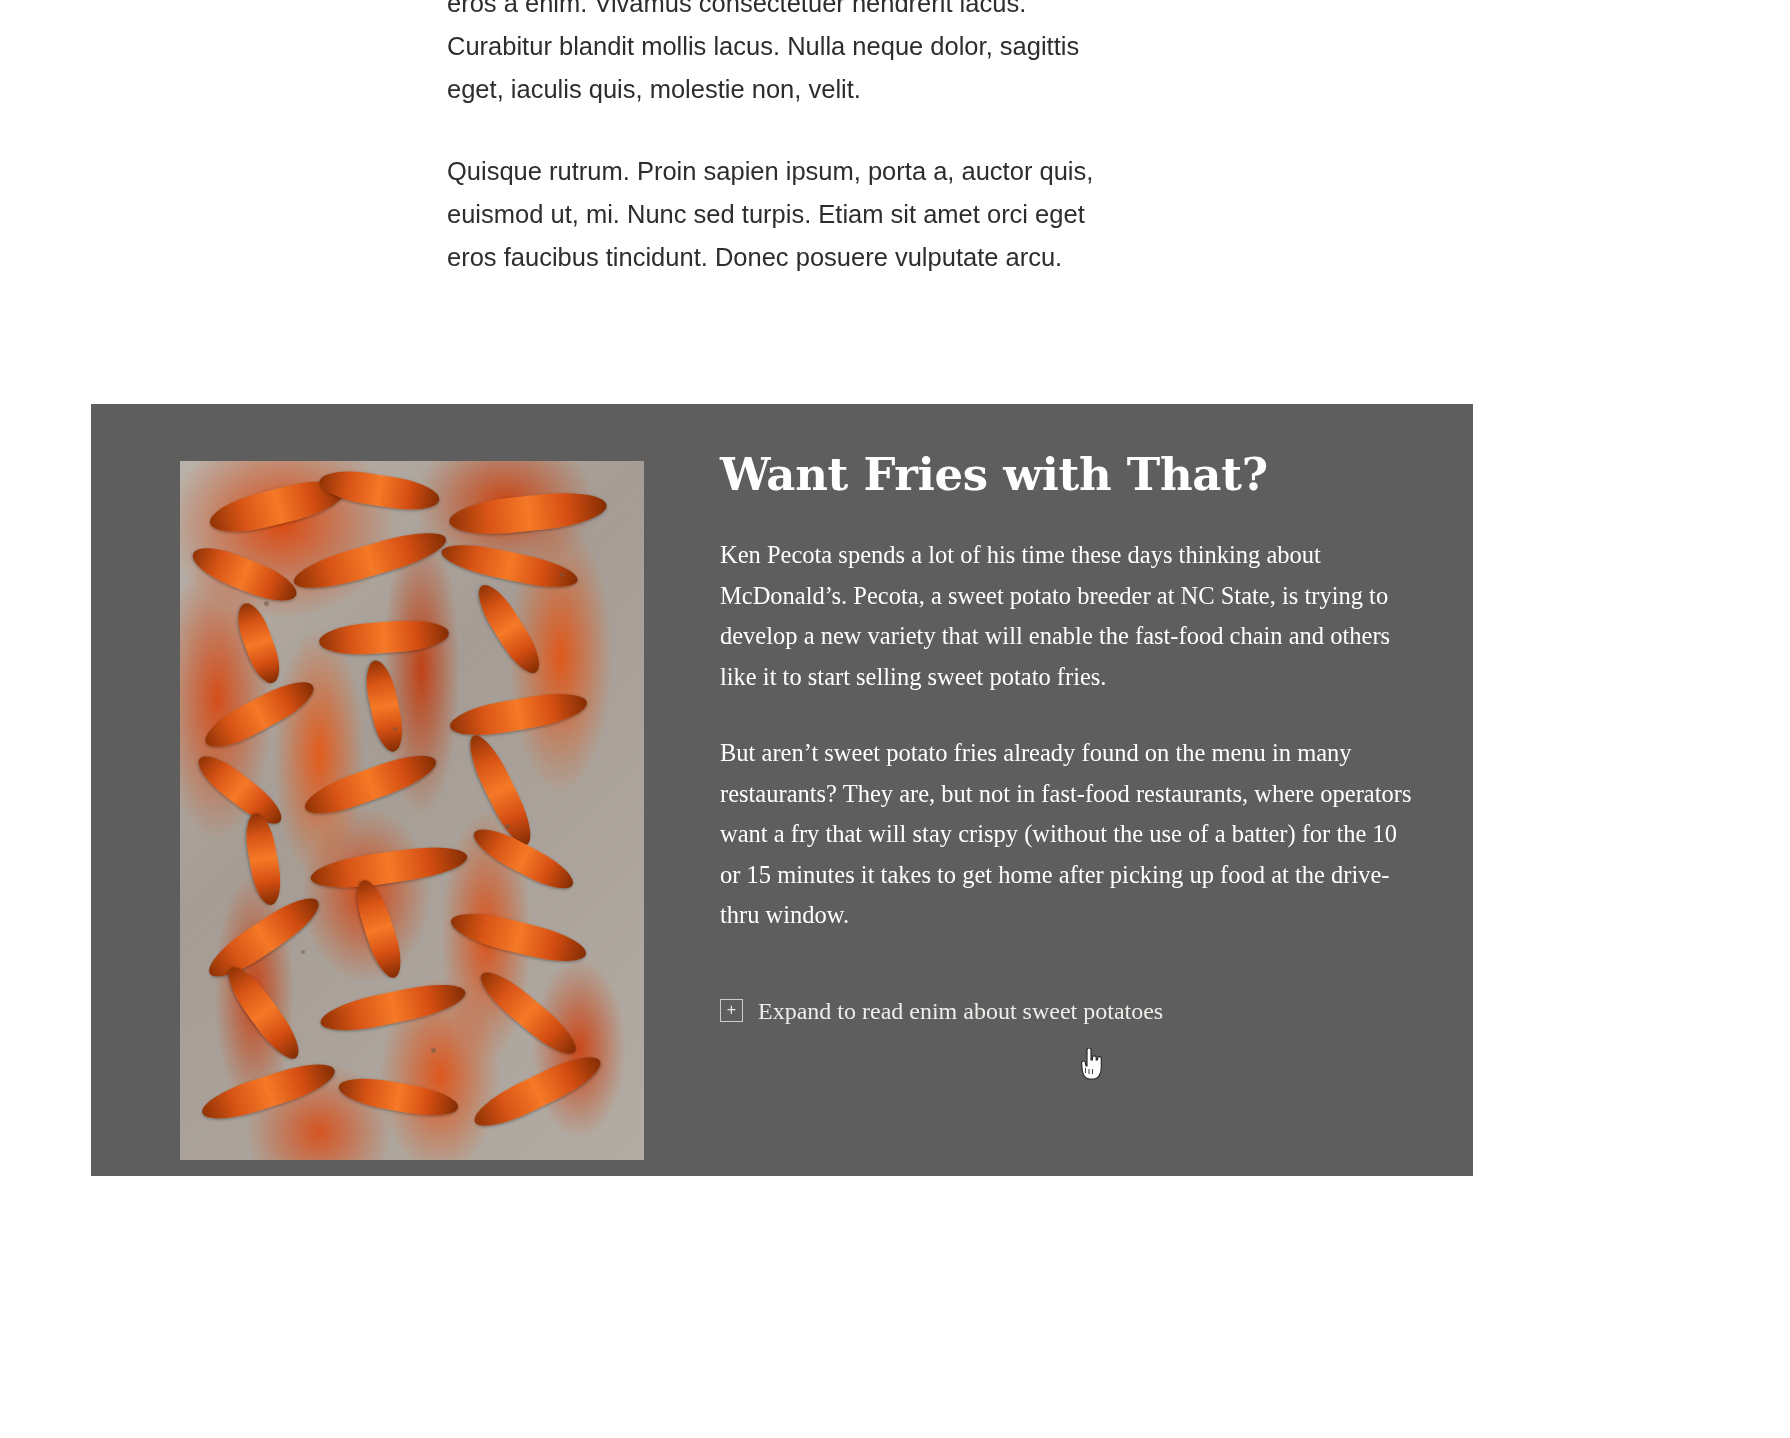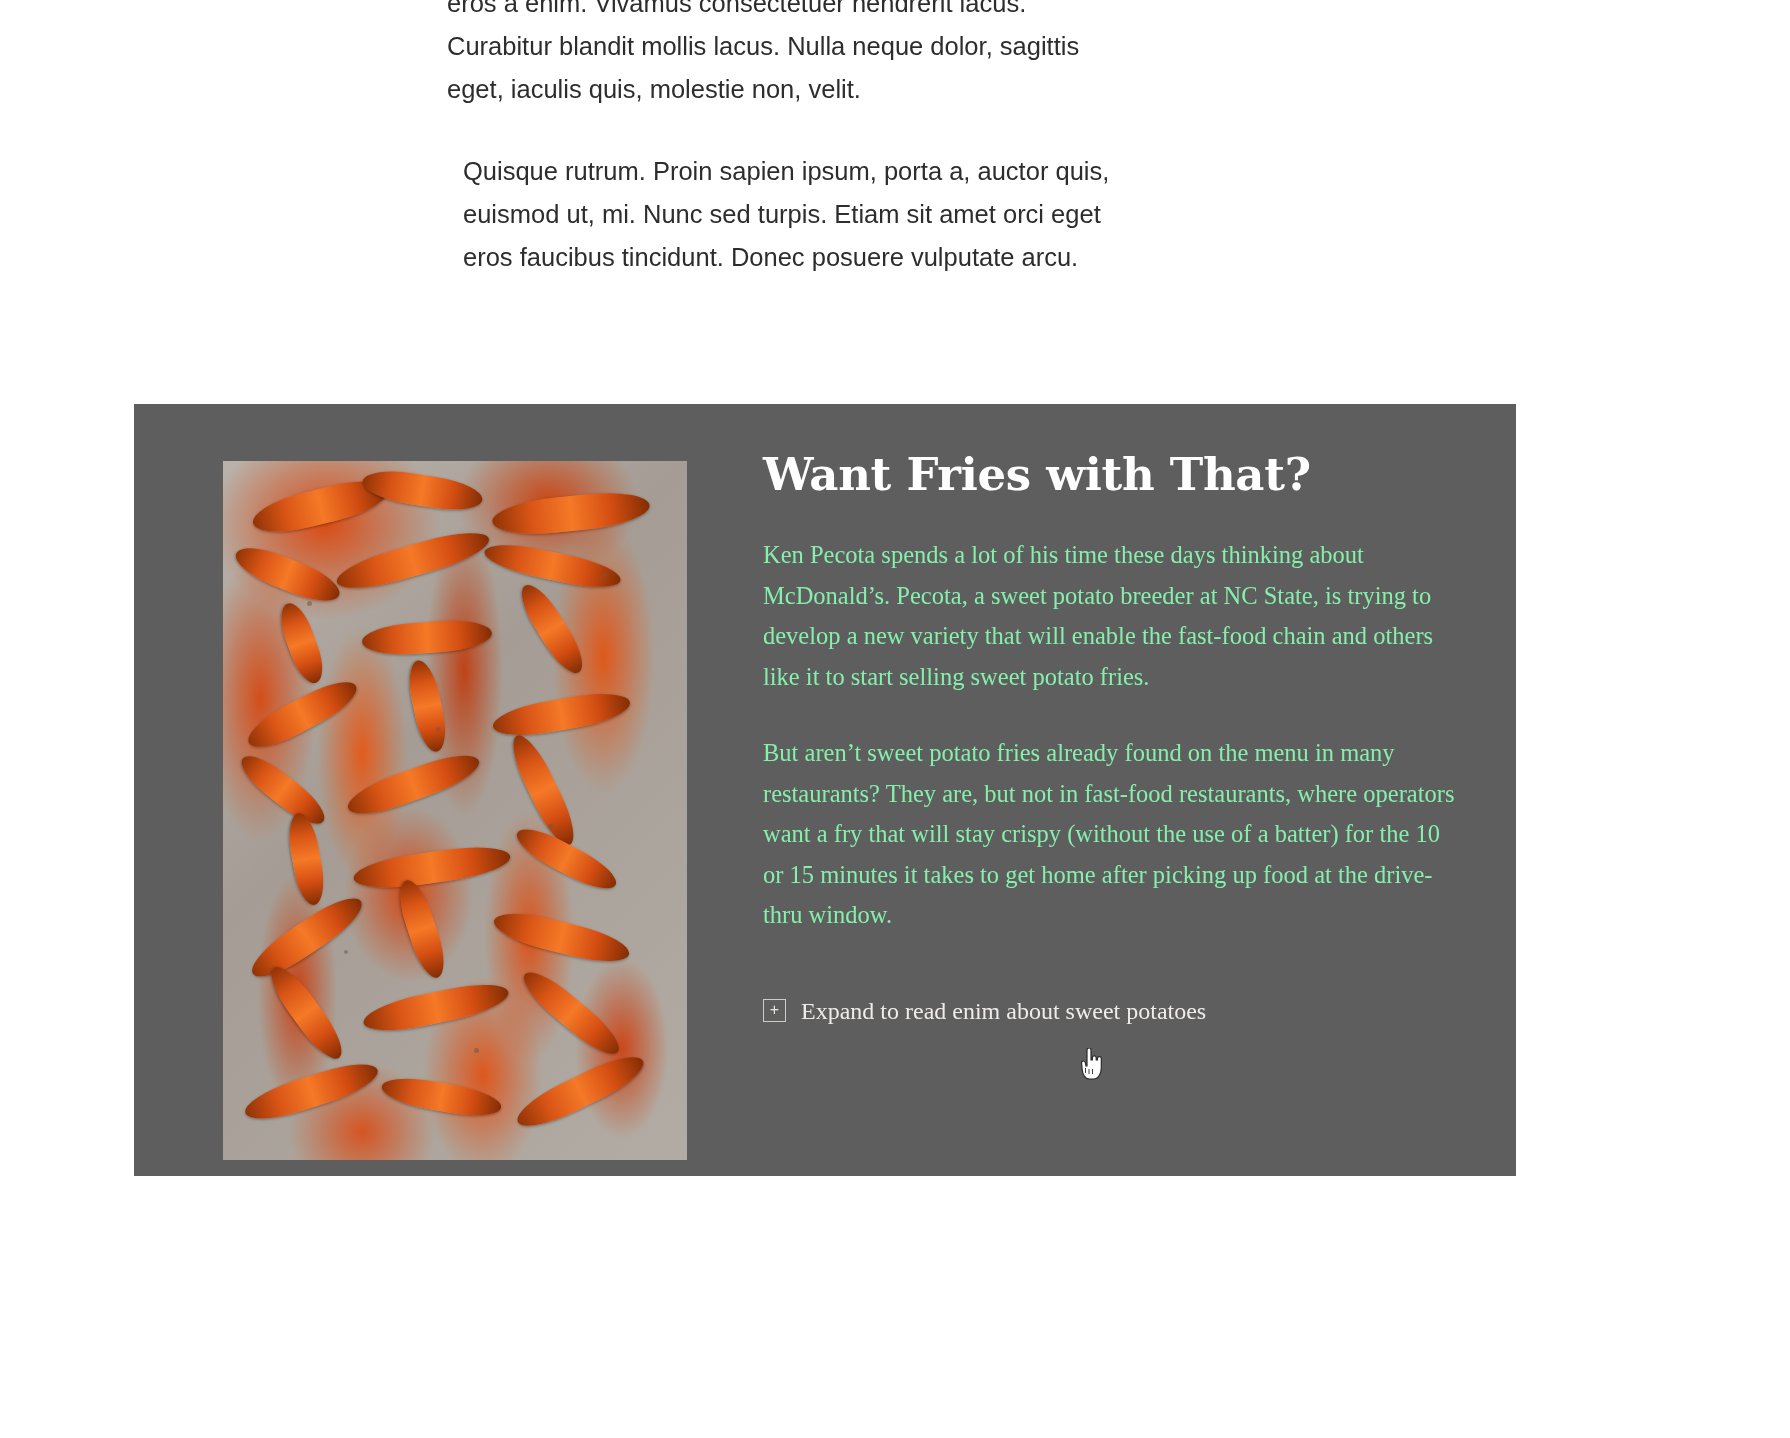--- a/index.html
+++ b/index.html
@@ -24,33 +24,31 @@
     color: #2d2d2d;
     font-size: 25.5px;
     line-height: 43px;
     font-family: "Liberation Sans", sans-serif;
   }
   .article-text p {
     margin: 0 0 39px 0;
   }
   .article-text p:last-child {
     margin-bottom: 0;
-    margin-left: 16px;
   }
 
   
   .feature-panel {
     position: absolute;
     left: 91px;
     top: 404px;
     width: 1382px;
     height: 772px;
     background: #5e5e5e;
     box-sizing: border-box;
-    margin-left: 43px;
   }
 
   .feature-inner {
     position: absolute;
     left: 49px;
     top: 41px;
     right: 55px;
     bottom: 35px;
     display: flex;
     align-items: flex-start;
@@ -113,21 +111,21 @@
     line-height: 52px;
     letter-spacing: -0.3px;
     color: #ffffff;
     padding-top: 4px;
   }
   .feature-para {
     margin: 34px 0 0 0;
     font-family: "Liberation Serif", serif;
     font-size: 24.5px;
     line-height: 40.5px;
-    color: #86efac;
+    color: #ffffff;
     max-width: 800px;
   }
   .feature-para.second {
     margin-top: 36px;
   }
 
   .expand-row {
     margin-top: 61px;
     display: flex;
     align-items: center;

